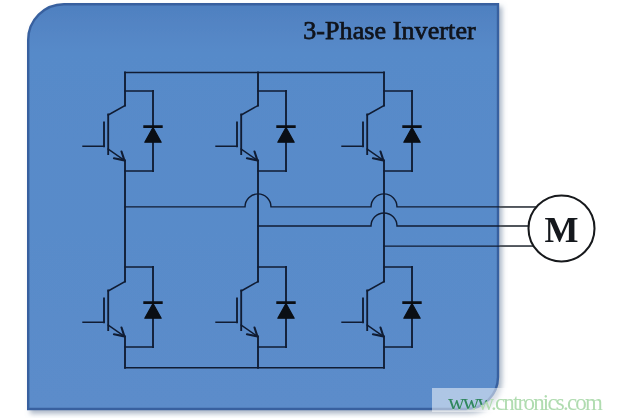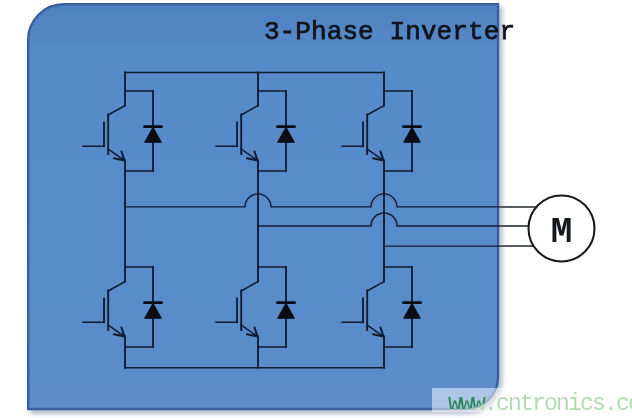--- a/index.html
+++ b/index.html
@@ -1,17 +1,17 @@
 <!DOCTYPE html>
 <html><head>
 <meta charset="utf-8">
 <style>
   html,body{margin:0;padding:0;background:#ffffff;}
   #stage{position:relative;width:632px;height:418px;overflow:hidden;
-         font-family:Liberation Mono, monospace;}
+         font-family:Liberation Serif, serif;}
   svg{position:absolute;left:0;top:0;}
 </style>
 </head>
 <body>
 <div id="stage">
 <svg style="opacity:0.999" width="632" height="418" viewBox="0 0 632 418">
   <defs>
     <linearGradient id="fillg" x1="0" y1="0" x2="0" y2="1">
       <stop offset="0" stop-color="#4f80c0"></stop>
       <stop offset="0.12" stop-color="#578ac9"></stop>

